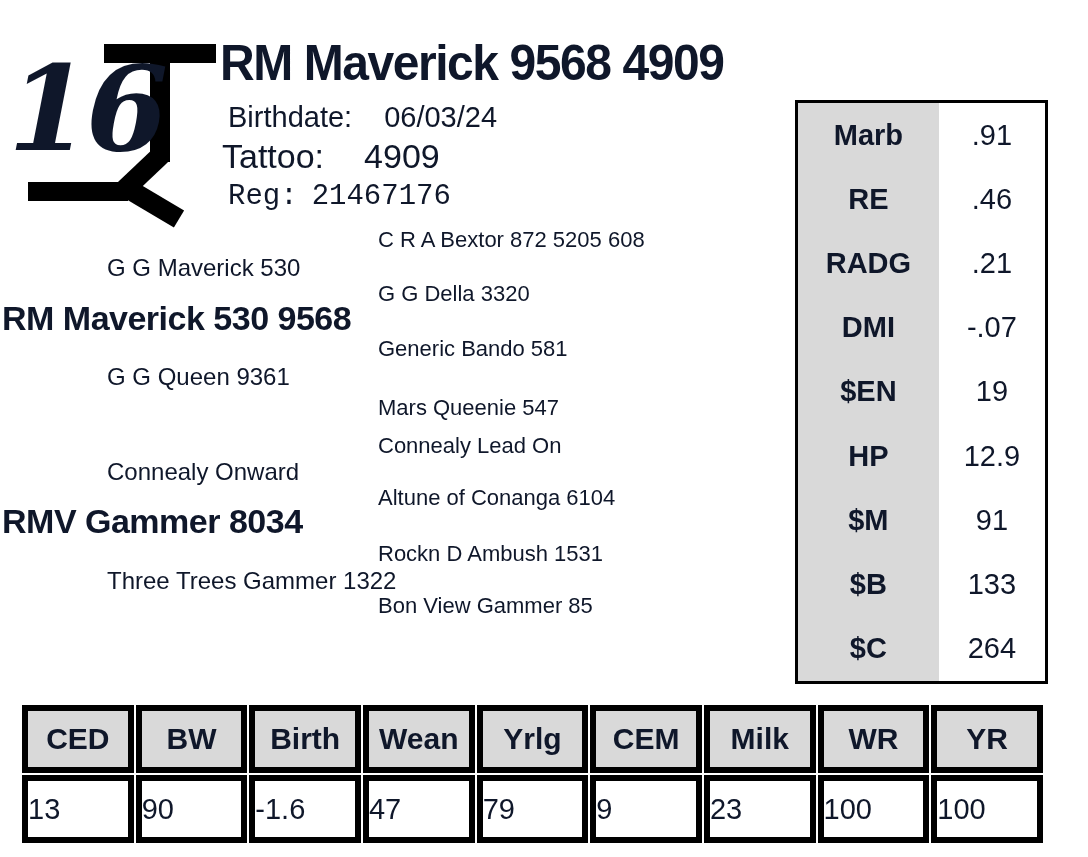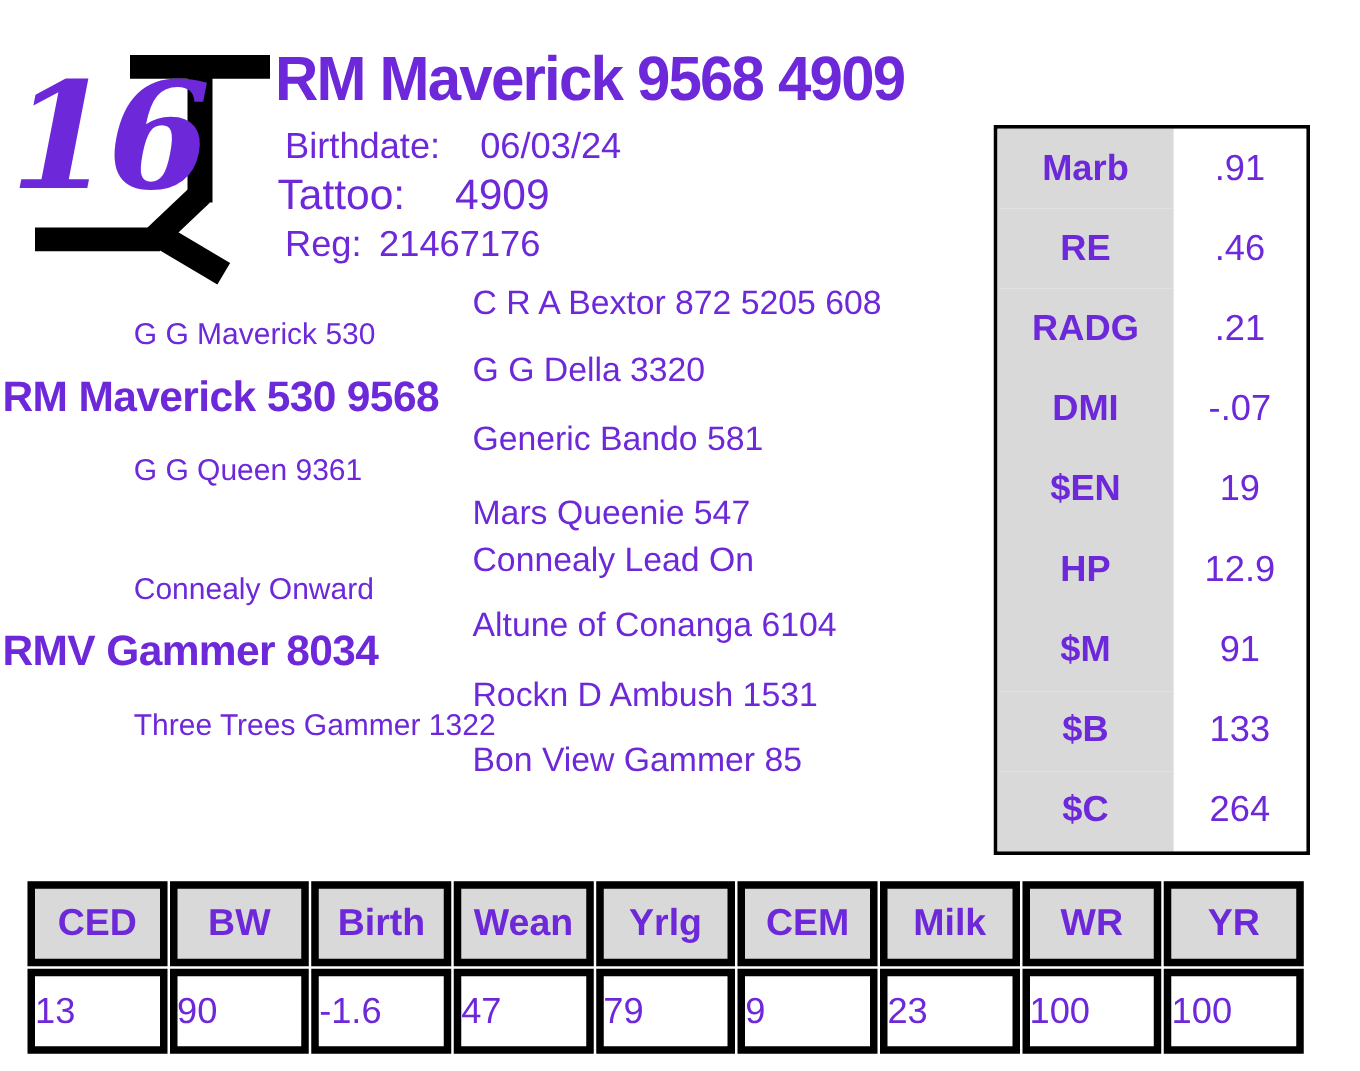--- a/index.html
+++ b/index.html
@@ -1,18 +1,18 @@
 <!DOCTYPE html>
 <html><head>
 <meta charset="utf-8">
 <style>
   html,body { margin:0; padding:0; background:#ffffff; }
   .page {
     position:relative; width:1088px; height:857px; background:#ffffff;
-    font-family:"Liberation Sans", sans-serif; color:#6d28d9; overflow:hidden;
+    font-family:"Liberation Sans", sans-serif; color:#0f172a; overflow:hidden;
   }
 
   
   .lot-number {
     position:absolute; left:8px; top:50px;
     font-family:"DejaVu Serif", serif; font-style:italic; font-weight:600;
     font-size:118px; line-height:1; letter-spacing:-4px;
   }
   .brand { position:absolute; left:10px; top:30px; }
 
@@ -20,28 +20,28 @@
   .title {
     position:absolute; left:220px; top:34px;
     font-size:50px; font-weight:700; letter-spacing:-1.5px;
     transform:scaleX(0.96); transform-origin:left top; white-space:nowrap;
   }
   .hline { position:absolute; white-space:nowrap; }
   .birthdate-line { left:228px; top:101px; font-size:29px; }
   .birthdate-line .val { margin-left:32px; }
   .tattoo-line { left:222px; top:137px; font-size:34px; }
   .tattoo-line .val { margin-left:40px; }
-  .reg-line { left:228px; top:180px; font-size:29px; }
+  .reg-line { left:228px; top:180px; font-size:29px;font-family:Liberation Mono, monospace; }
   .reg-line .val { margin-left:14px; }
 
   
   .ped { position:absolute; white-space:nowrap; }
   .g1 { left:2px; font-size:34px; font-weight:700; letter-spacing:-0.5px; }
   .g2 { left:107px; font-size:24px; }
-  .g3 { left:378px; font-size:27px; }
+  .g3 { left:378px; font-size:22px; }
 
   
   .epd-table {
     position:absolute; left:795px; top:100px; width:247px; height:578px;
     border:3px solid #000; display:flex; flex-direction:column; background:#fff;text-align:right;
   }
   .epd-row { flex:1; display:flex; }
   .epd-label {
     width:57%; display:flex; align-items:center; justify-content:center;
     font-weight:700; font-size:29px;

